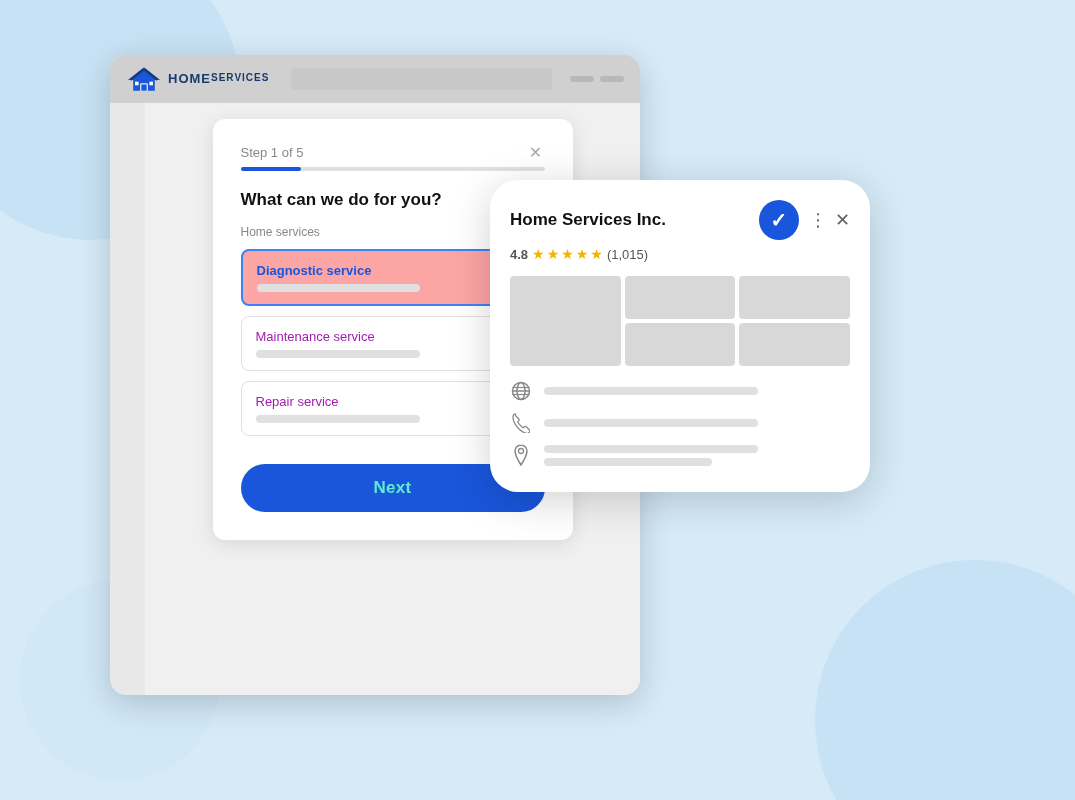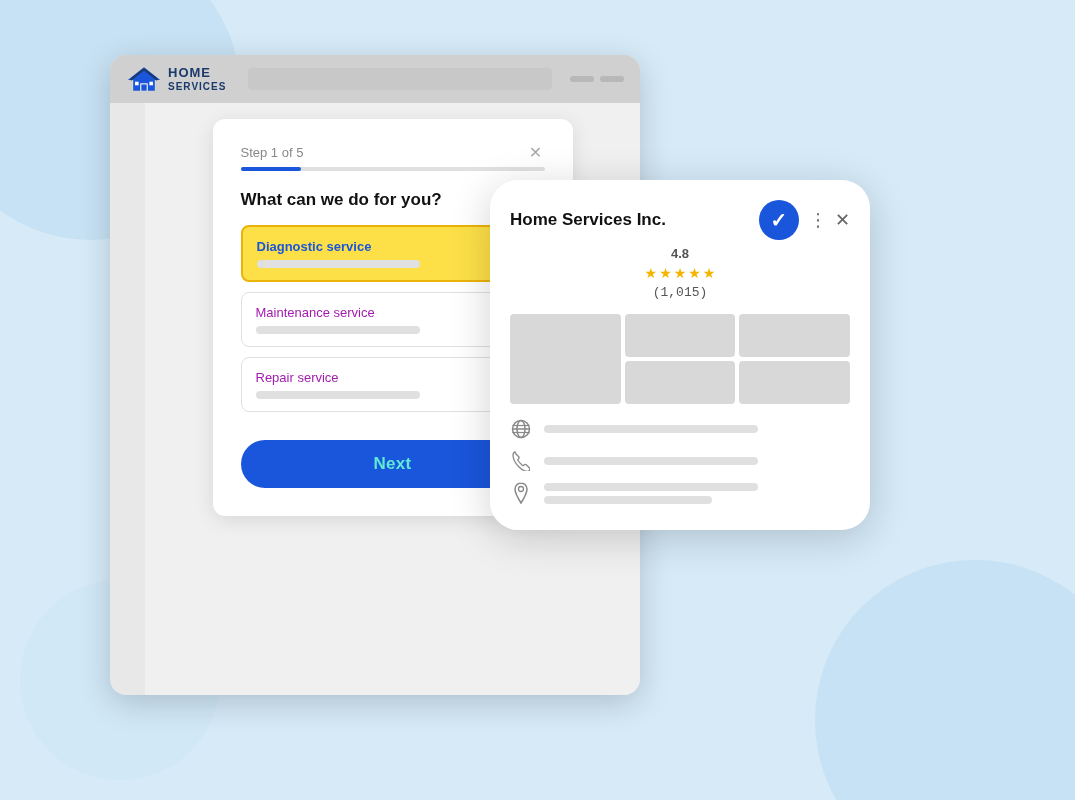--- a/index.html
+++ b/index.html
@@ -73,21 +73,20 @@
       margin-right: 12px;
     }
 
     .browser-logo-icon {
       width: 36px;
       height: 28px;
     }
 
     .browser-logo-text {
       display: flex;
-      flex-direction: column;
       line-height: 1.1;
     }
 
     .browser-logo-home {
       font-weight: 800;
       font-size: 13px;
       color: #1a3a6b;
       letter-spacing: 1px;
     }
 
@@ -195,22 +194,22 @@
     .service-option {
       border: 1px solid #e0e0e0;
       border-radius: 8px;
       padding: 12px 14px;
       margin-bottom: 10px;
       cursor: pointer;
       background: #fff;
     }
 
     .service-option.selected {
-      border: 2px solid #eab308;
-      background: #fde047;
+      border: 2px solid #3b82f6;
+      background: #fca5a5;
     }
 
     .service-option-title {
       font-size: 13px;
       font-weight: 700;
       color: #1a56db;
       margin-bottom: 6px;
     }
 
     .service-option-title.gray {
@@ -294,21 +293,20 @@
       font-size: 18px;
       color: #666;
       cursor: pointer;
     }
 
     .rating-row {
       display: flex;
       align-items: center;
       gap: 4px;
       margin-bottom: 14px;
-      flex-direction: column;
     }
 
     .rating-number {
       font-size: 13px;
       font-weight: 600;
       color: #555;
     }
 
     .stars {
       display: flex;
@@ -321,21 +319,20 @@
     }
 
     .star-half {
       color: #f4b400;
       font-size: 14px;
     }
 
     .rating-count {
       font-size: 13px;
       color: #555;
-      font-family: Liberation Mono, monospace;
     }
 
     
     .image-grid {
       display: grid;
       grid-template-columns: 1fr 1fr 1fr;
       grid-template-rows: 1fr 1fr;
       gap: 4px;
       height: 90px;
       margin-bottom: 14px;
@@ -441,20 +438,21 @@
 
     <div class="form-modal">
       <div class="form-modal-header">
         <span class="step-label">Step 1 of 5</span>
         <span class="close-icon">✕</span>
       </div>
       <div class="progress-bar-track">
         <div class="progress-bar-fill" style="width: 20%"></div>
       </div>
       <div class="form-question">What can we do for you?</div>
+      <div class="form-section-label">Home services</div>
 
       
       <div class="service-option selected">
         <div class="service-option-title">Diagnostic service</div>
         <div class="service-option-skeleton"></div>
       </div>
 
       <div class="service-option">
         <div class="service-option-title gray">Maintenance service</div>
         <div class="service-option-skeleton"></div>

